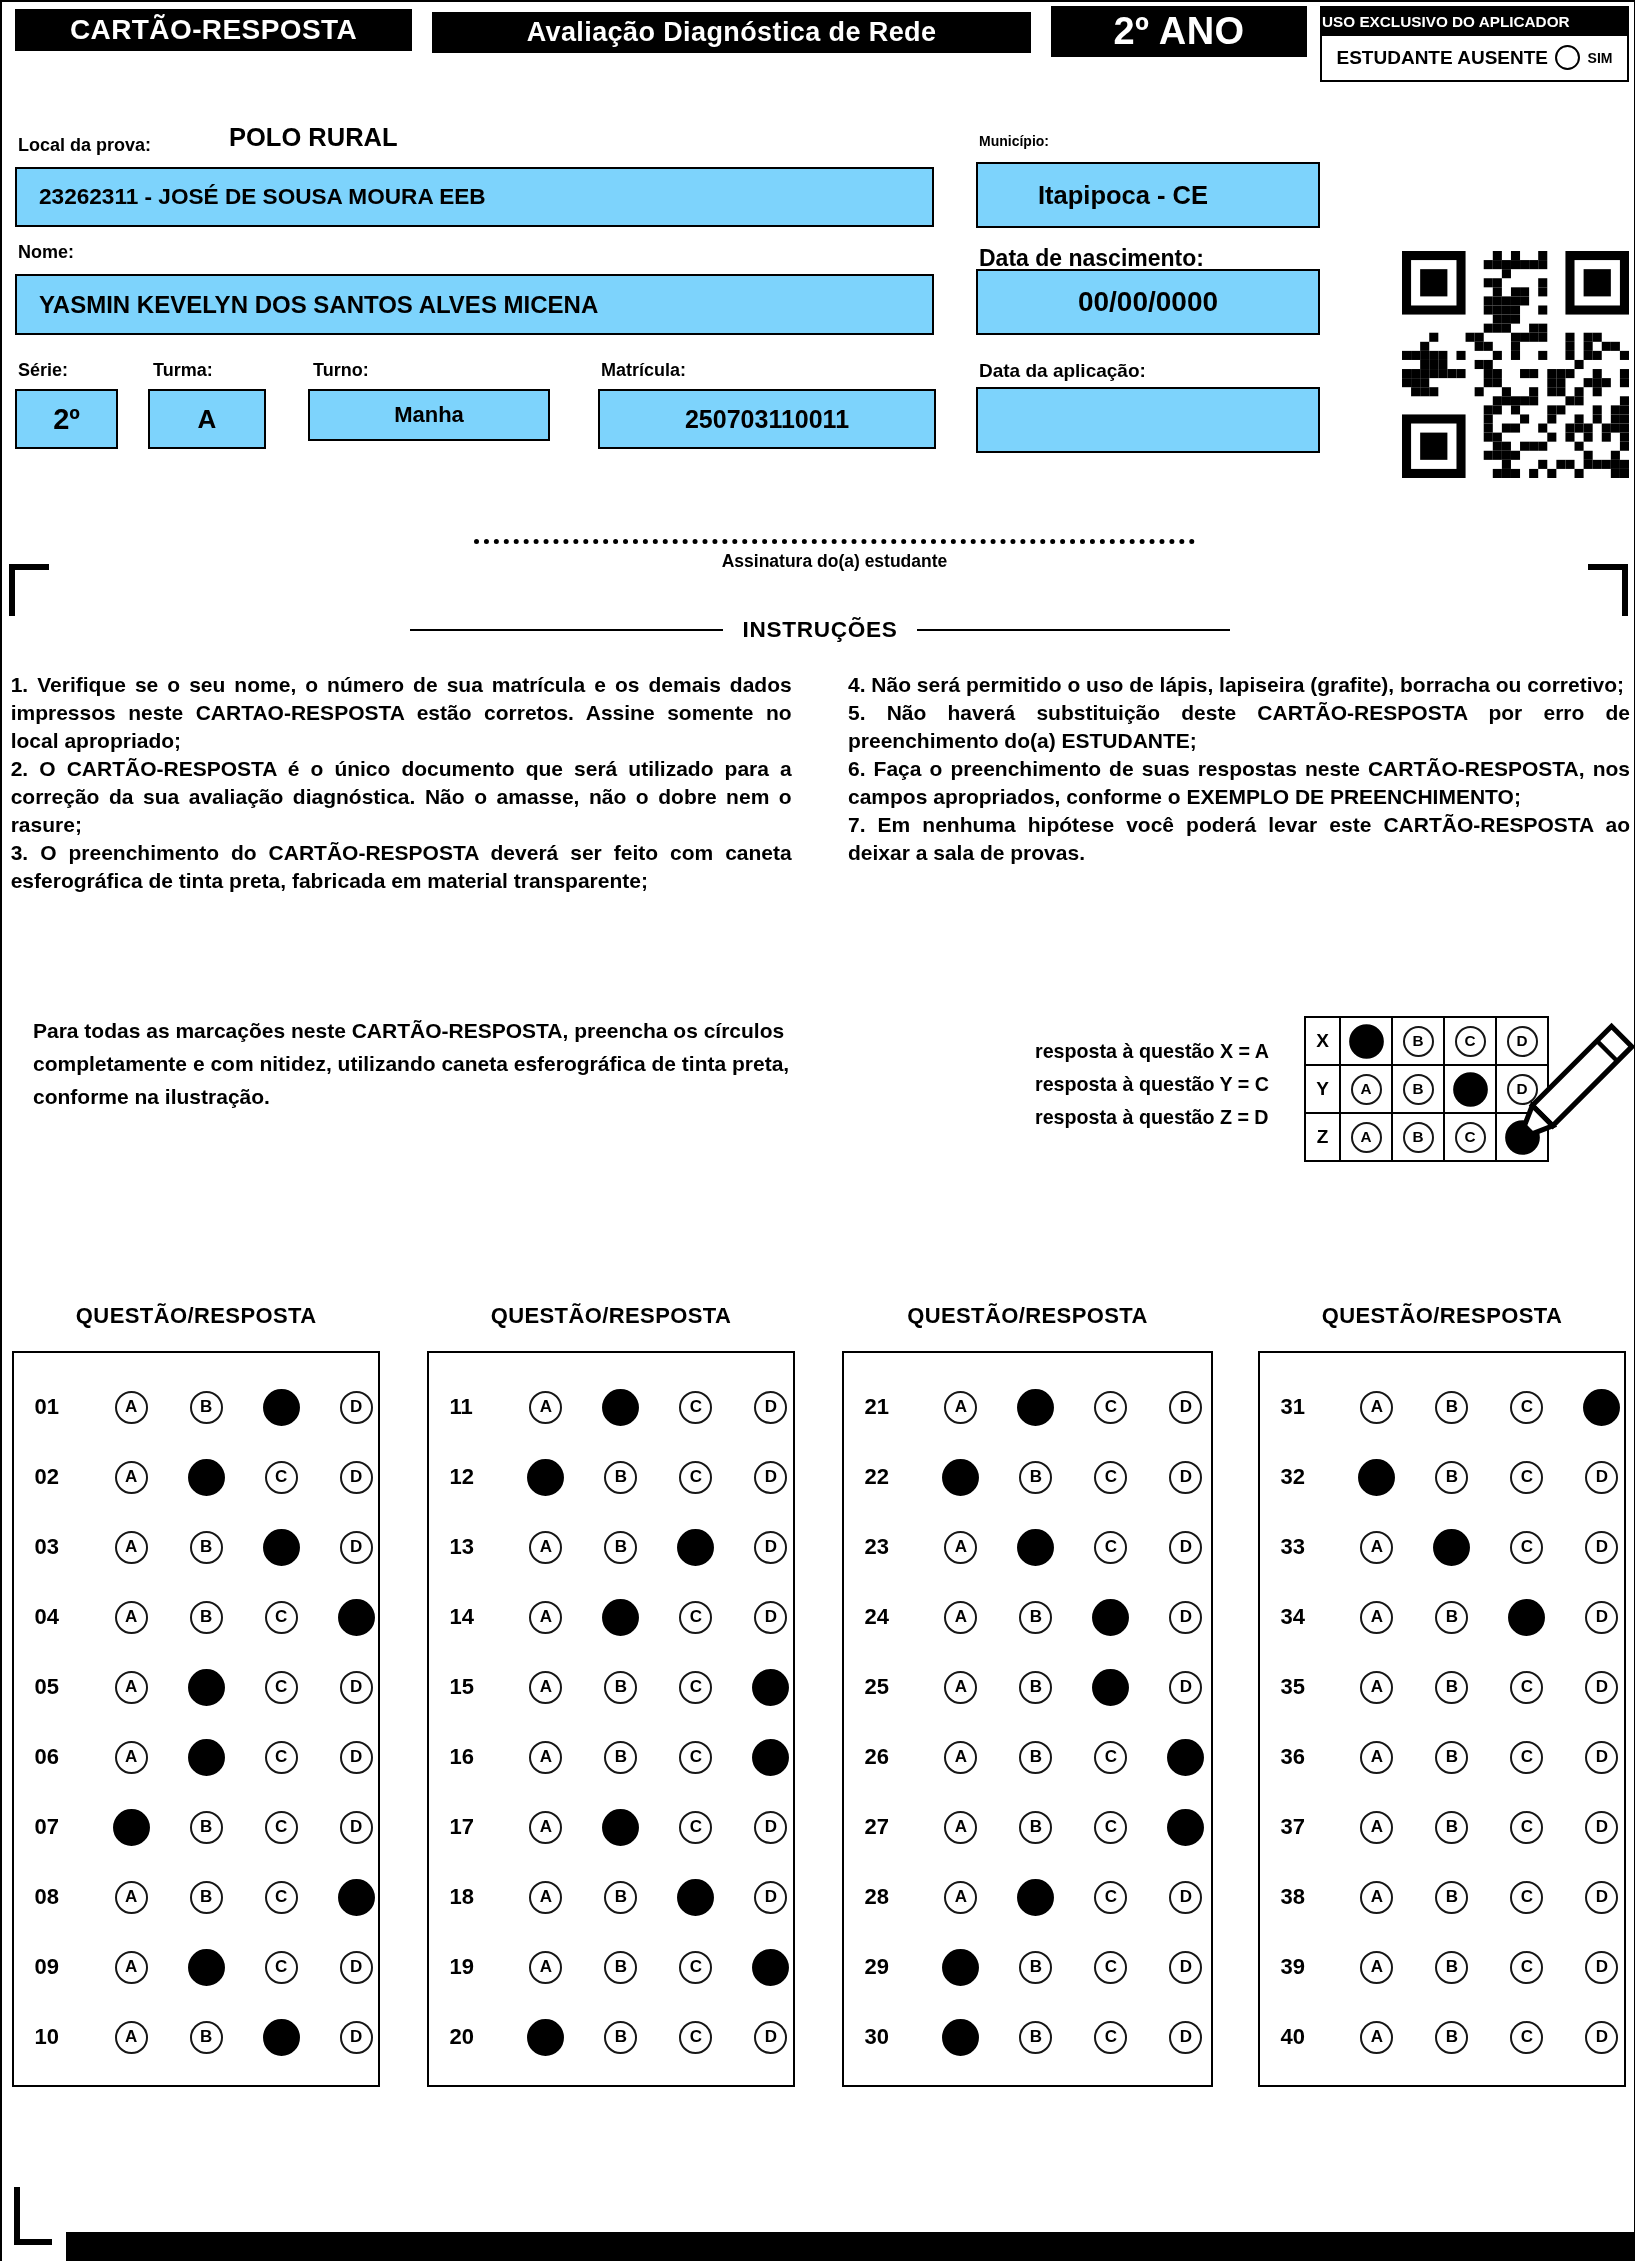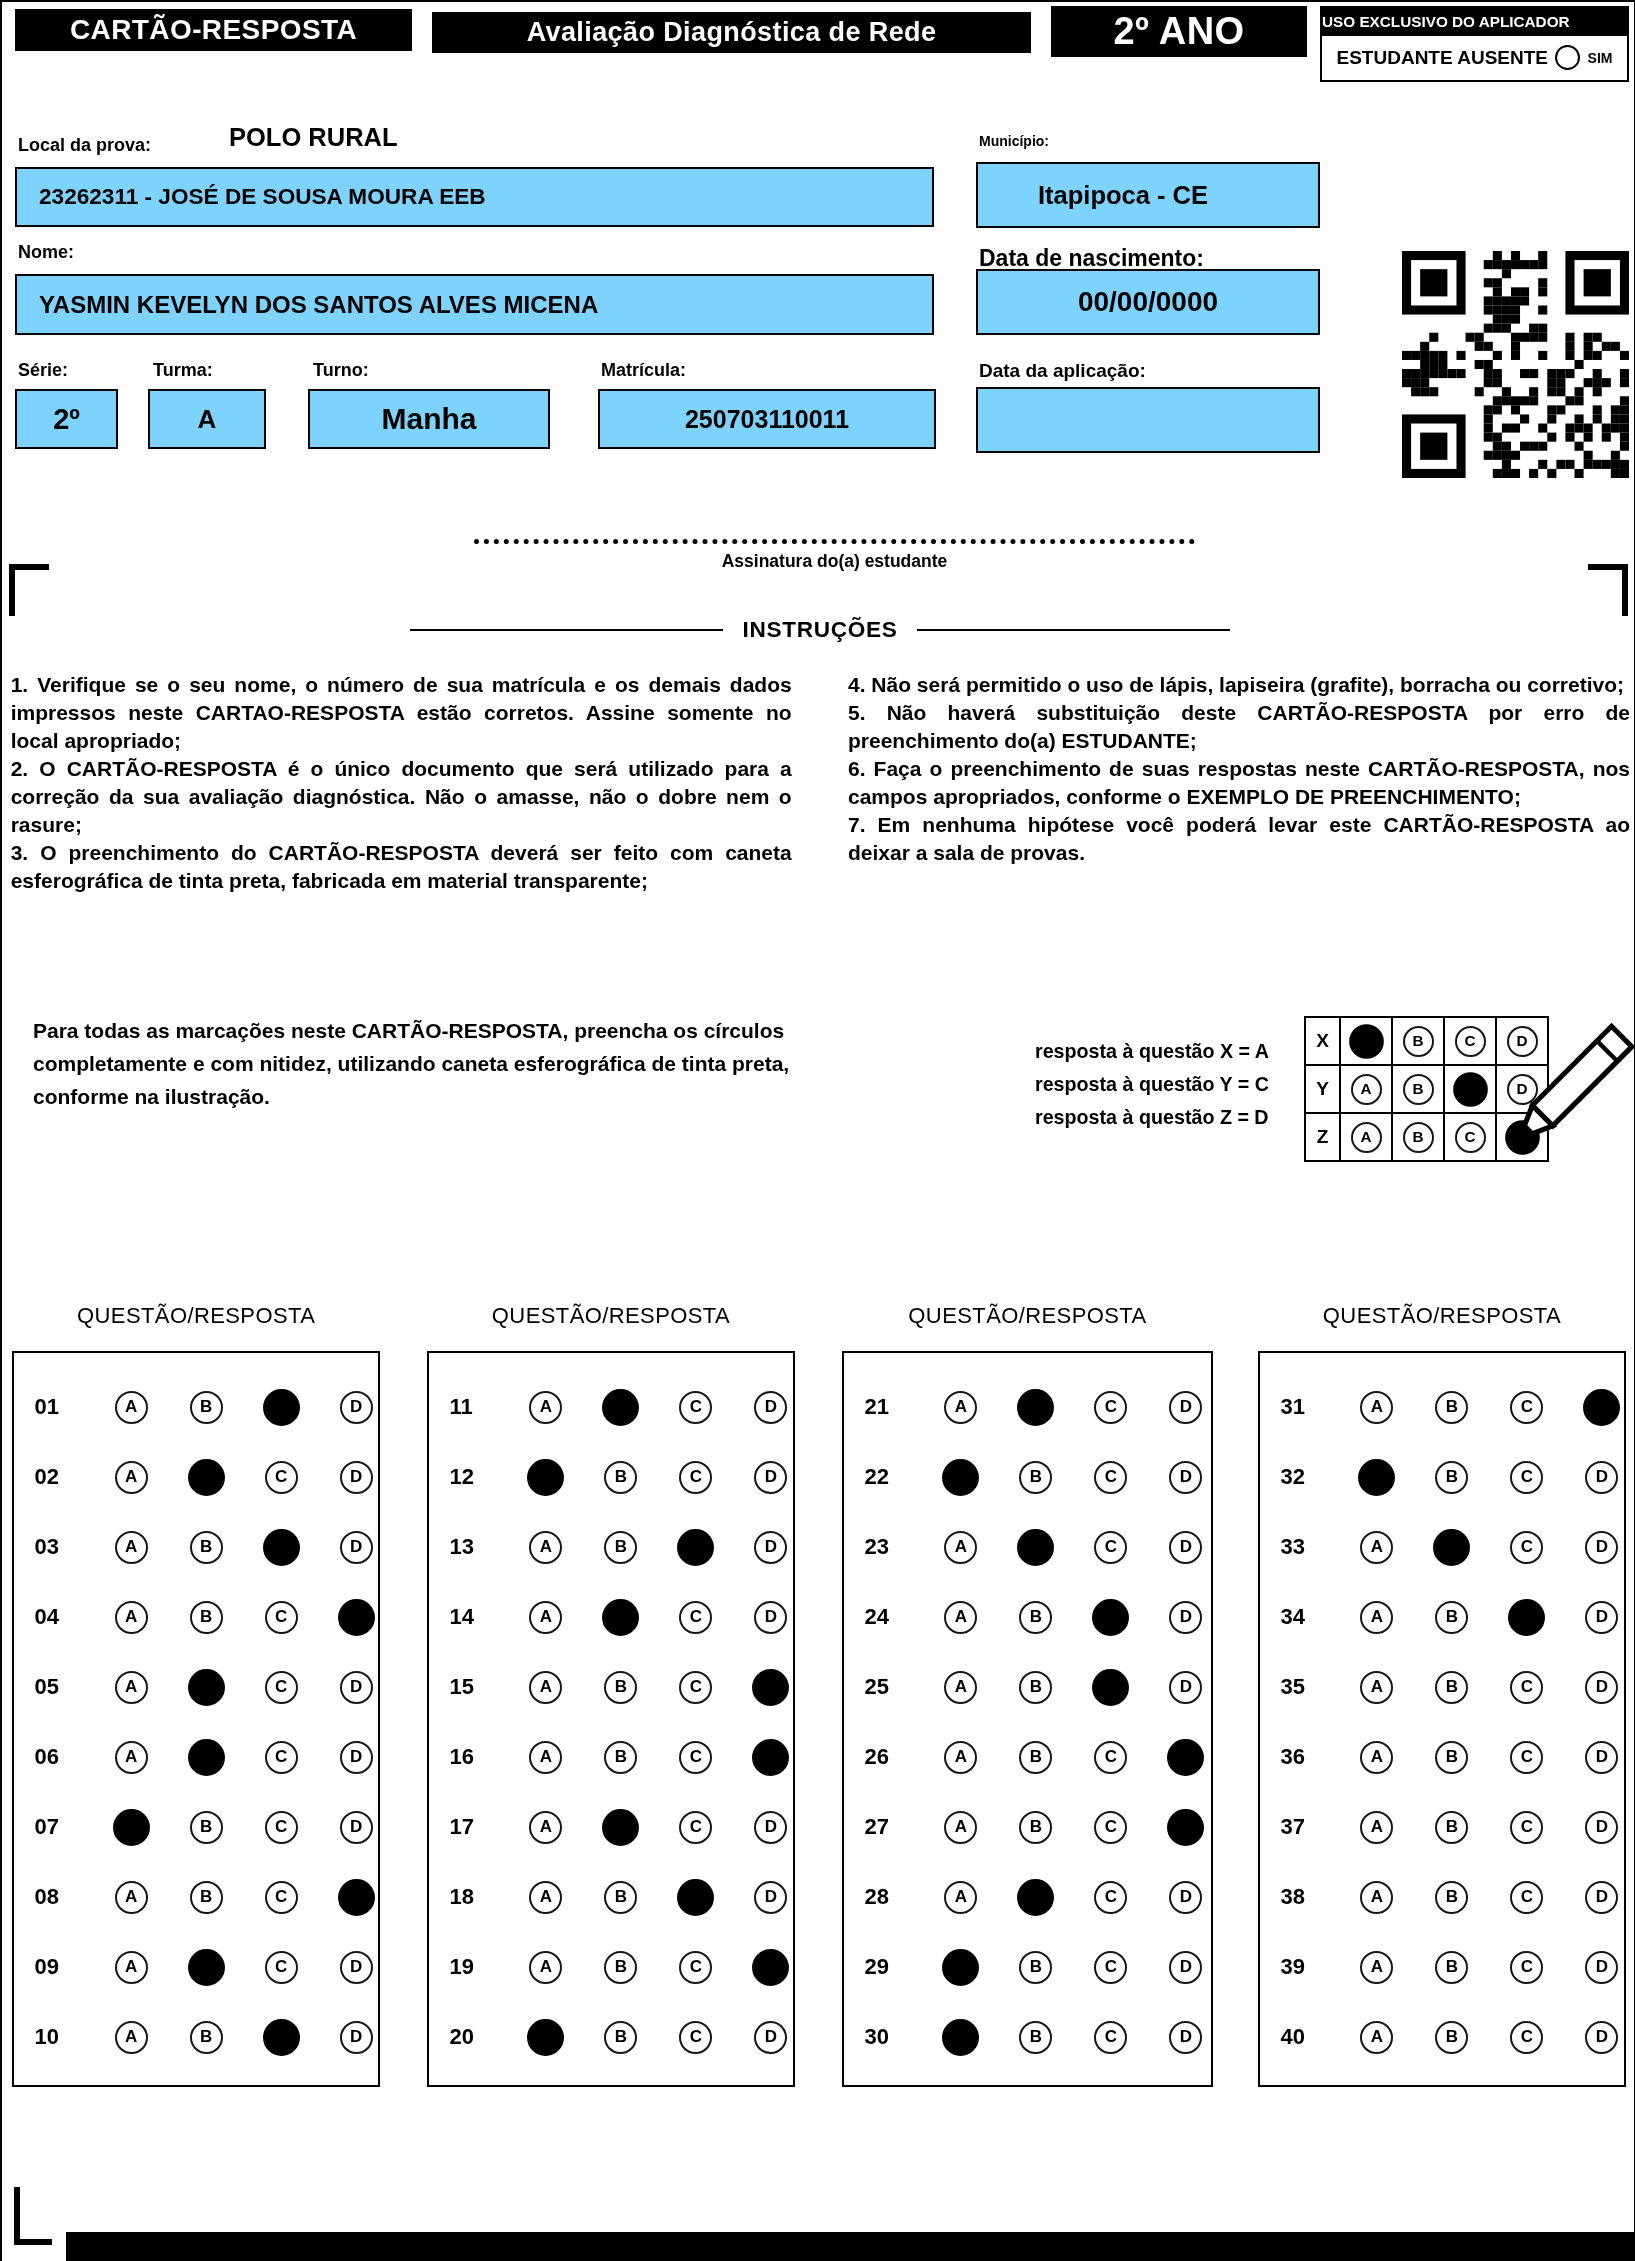--- a/index.html
+++ b/index.html
@@ -32,21 +32,21 @@
   .instr-col { font-weight:bold; font-size:21px; line-height:28px; text-align:justify; }
   .instr-col p { margin:0; }
   .example-par { font-weight:bold; font-size:21px; line-height:33px; }
   .example-legend div { font-weight:bold; font-size:19.7px; line-height:33px; white-space:nowrap; }
   .example-grid { display:grid; grid-template-columns:35px repeat(4,52px); border:1.5px solid #000; background:#fff; }
   .ex-cell { border:1.5px solid #000; height:48px; display:flex; align-items:center; justify-content:center; }
   .ex-label { font-weight:bold; font-size:19px; }
   .bubble { width:33px; height:33px; border:2.2px solid #161616; border-radius:50%; display:flex; align-items:center; justify-content:center; font-weight:bold; font-size:17px; background:#fff; flex:none; }
   .bubble.small { width:31px; height:31px; font-size:15.3px; }
   .bubble.filled { background:#000; border-color:#000; color:transparent; transform:scale(1.12); }
-  .q-header { font-weight:normal; font-size:22px; text-align:center; letter-spacing:0.4px; }
+  .q-header { font-weight:bold; font-size:22px; text-align:center; letter-spacing:0.4px; }
   .answer-box { border:2.2px solid #000; padding:19px 0 0 20.4px; background:#fff; }
   .answer-row { display:flex; align-items:center; height:70px; column-gap:42px; }
   .q-num { font-weight:bold; font-size:22px; width:38px; flex:none; }
 </style>
 </head>
 <body>
 
 <div class="page">
 
   <div class="abs blackbox" style="left:13px;top:7.3px;width:397px;height:42px;font-size:28px">CARTÃO-RESPOSTA</div>
@@ -279,21 +279,21 @@
   </div>
 
   <div class="abs field-label" style="left:16px;top:358px">Série:</div>
   <div class="abs field-label" style="left:151px;top:358px">Turma:</div>
   <div class="abs field-label" style="left:311px;top:358px">Turno:</div>
   <div class="abs field-label" style="left:599px;top:358px">Matrícula:</div>
   <div class="abs field-label" style="left:977px;top:358px;font-size:19px">Data da aplicação:</div>
 
   <div class="abs field-box center" style="left:13px;top:387px;width:103px;height:60px;font-size:29px">2º</div>
   <div class="abs field-box center" style="left:146px;top:387px;width:118px;height:60px;font-size:26px">A</div>
-  <div class="abs field-box center" style="left:306px;top:387px;width:242px;height:60px;font-size:30px">Manha</div>
+  <div class="abs field-box center" style="left:306px;top:387px;width:242px;height:52px;font-size:22px">Manha</div>
   <div class="abs field-box center" style="left:596px;top:387px;width:338px;height:60px;font-size:25px">250703110011</div>
   <div class="abs field-box" style="left:974px;top:385px;width:344px;height:66px;font-size:25px"></div>
 
   <div class="abs sig-line" style="left:472px;top:537px;width:721px"></div>
   <div class="abs sig-label" style="left:472px;top:549px;width:721px">Assinatura do(a) estudante</div>
 
   <div class="abs corner-tl" style="left:7.3px;top:562px;width:40px;height:52px"></div>
   <div class="abs corner-tr" style="left:1586px;top:562px;width:40px;height:52px"></div>
   <div class="abs corner-bl" style="left:11.7px;top:2185px;width:38px;height:58px"></div>
   <div class="abs bottom-bar" style="left:64px;top:2230px;width:1572px;height:31px"></div>

